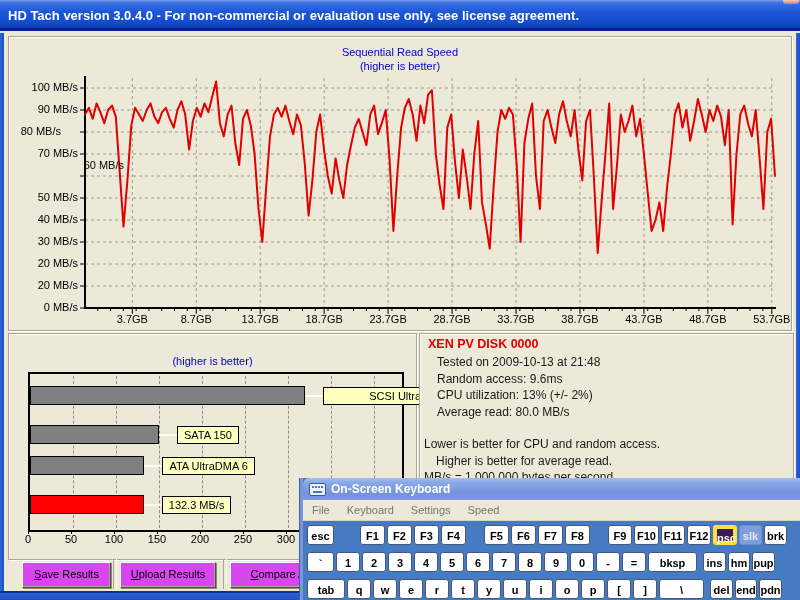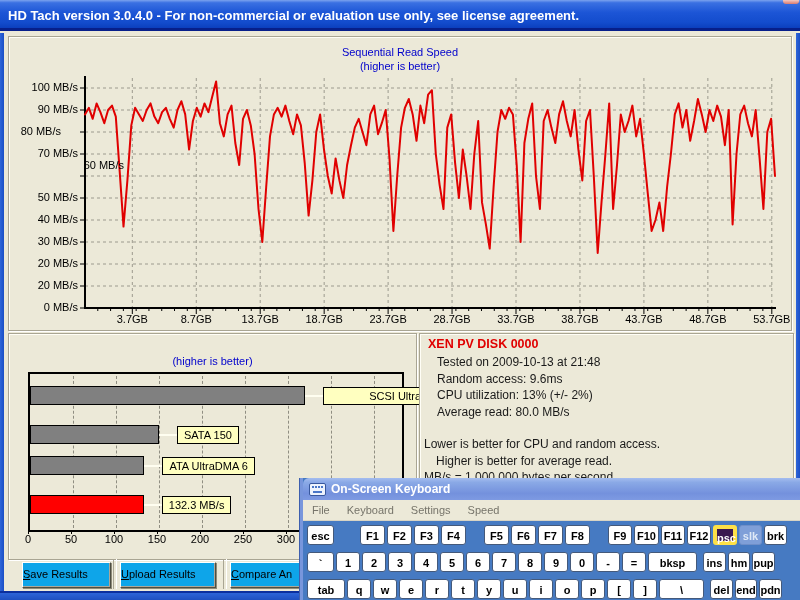--- a/index.html
+++ b/index.html
@@ -34,25 +34,25 @@
   .bar{position:absolute;height:19px;border:1px solid #000;box-sizing:border-box;}
   .bar-conn{position:absolute;height:2px;background:#fffef0;}
   .bar-tag{position:absolute;background:#ffffc0;border:1px solid #000;color:#000;
     font-size:11px;line-height:14px;padding:1px 6px;white-space:nowrap;}
   .btick{position:absolute;top:530px;width:1px;height:4px;background:#000;}
   
   #info-name{position:absolute;left:428px;top:337px;color:#e00000;font-weight:bold;font-size:12.5px;}
   .info-line{position:absolute;left:437px;font-size:12px;color:#1a1a1a;white-space:nowrap;}
   .note-line{position:absolute;left:424px;font-size:12px;color:#1a1a1a;white-space:nowrap;}
   
-  .xpbtn{position:absolute;top:562px;height:24px;background:#0ea5e9;font-size:11px;color:#000;
+  .xpbtn{position:absolute;top:562px;height:24px;background:#d946ef;font-size:11px;color:#000;
     border-top:1px solid #fff;border-left:1px solid #fff;
     border-right:1px solid #4e4e42;border-bottom:1px solid #4e4e42;
     box-shadow:inset -1px -1px 0 #aca899,1px 1px 0 #8e8b79;
-    line-height:22px;cursor:default;}
+    text-align:center;line-height:22px;cursor:default;}
   .vsep{position:absolute;top:559px;height:30px;width:2px;
     border-left:1px solid #a9a593;border-right:1px solid #fff;}
   
   #osk{position:absolute;left:300px;top:478px;width:500px;height:130px;
     border-left:3px solid #7896dc;border-top:0;background:#467ac2;
     box-shadow:-1px 0 0 #3e5fae;}
   #osk-title{height:22px;border-radius:6px 0 0 0;
     background:linear-gradient(#a5bdef 0%,#8aa9e6 20%,#7491dd 70%,#7e9ae2 100%);
     color:#fff;font-weight:bold;font-size:12px;line-height:22px;
     padding-left:6px;display:flex;align-items:center;gap:5px;}

